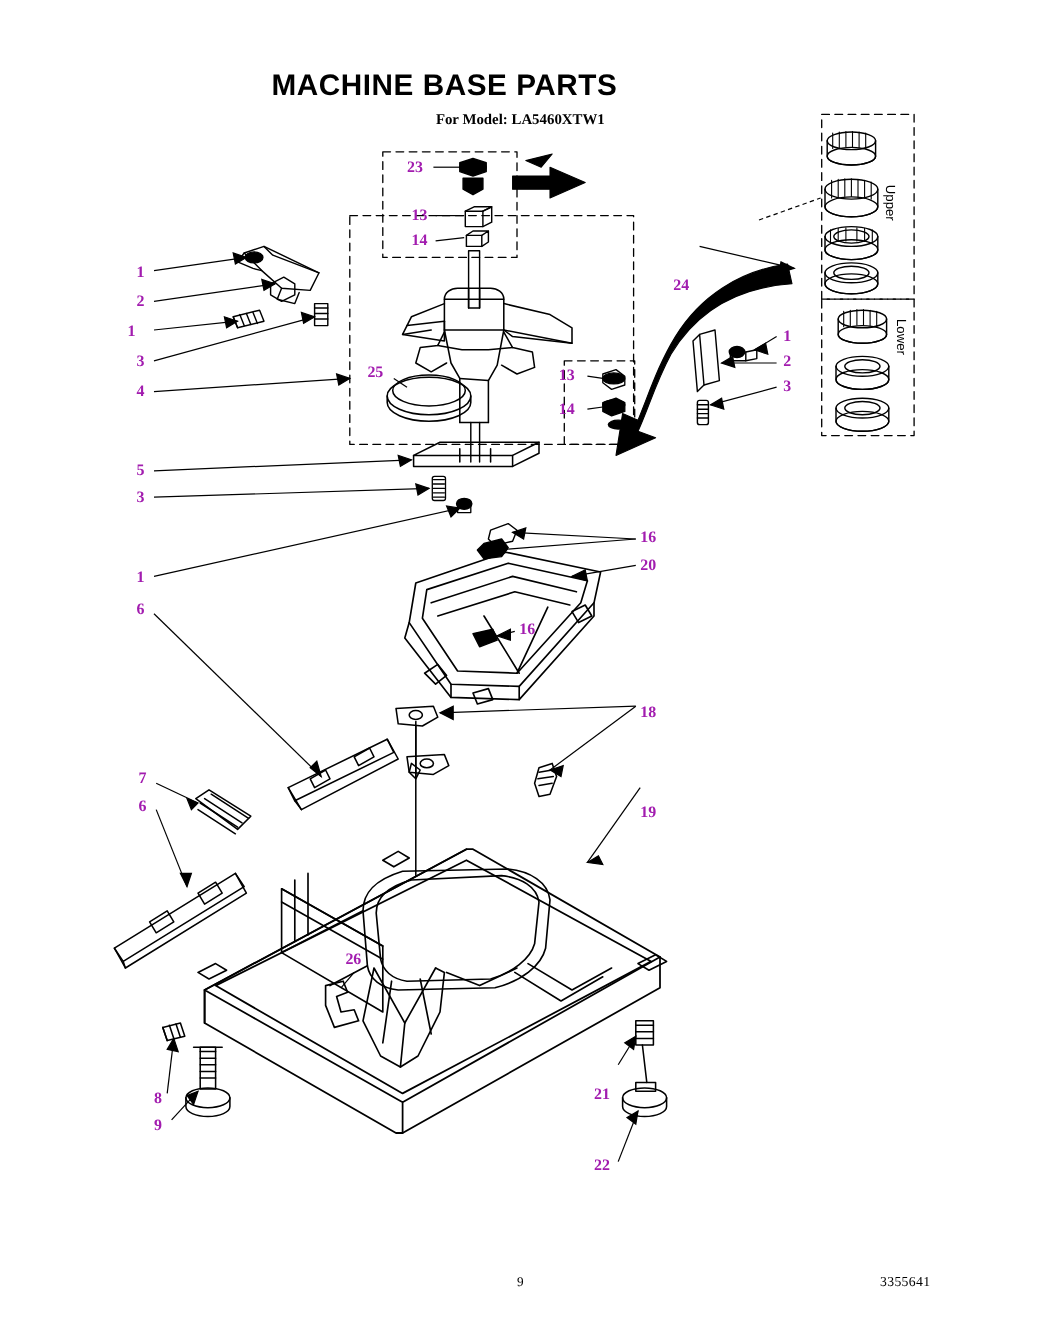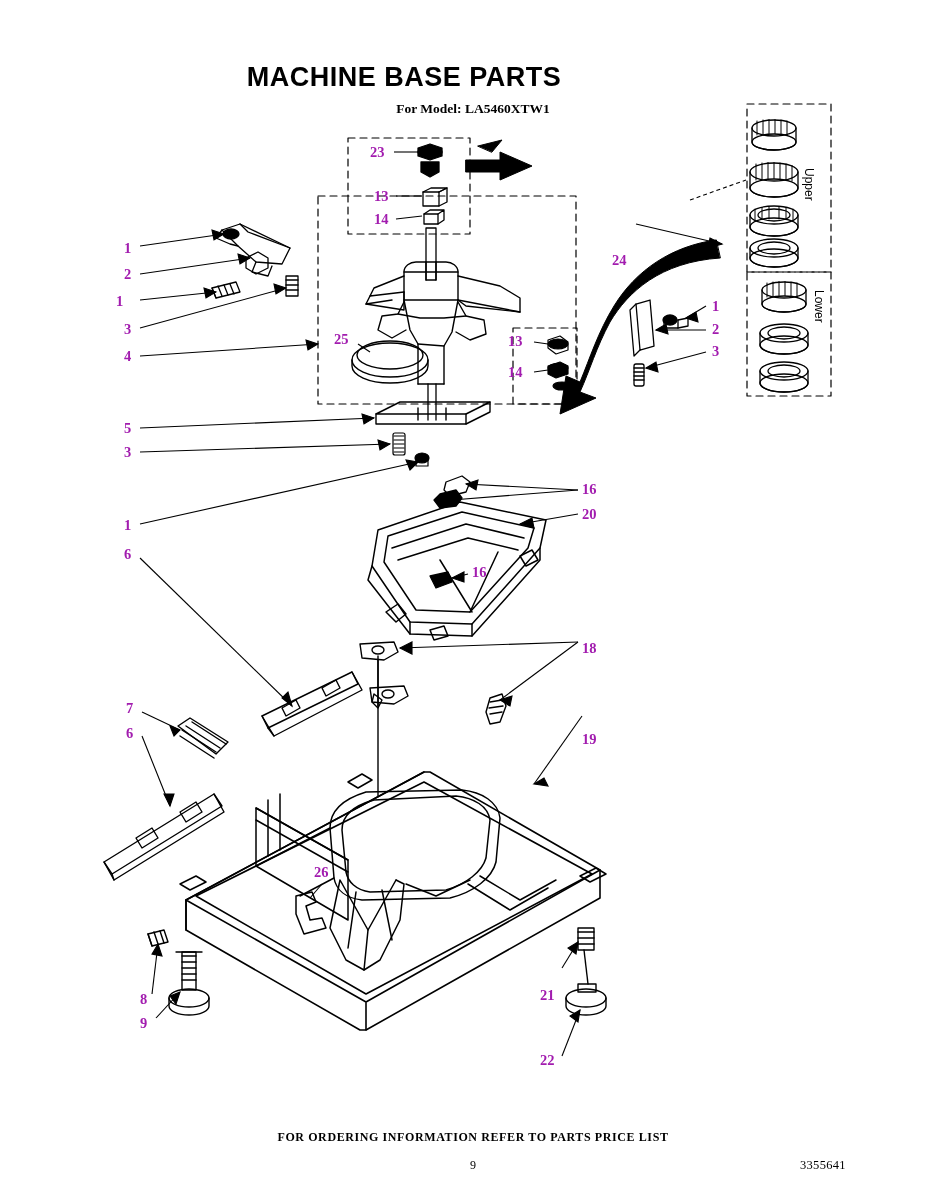--- a/index.html
+++ b/index.html
@@ -461,17 +461,16 @@
 
   <div class="callout" style="left:140px; top:991px;">8</div>
   <div class="callout" style="left:140px; top:1015px;">9</div>
 
   <div class="callout" style="left:540px; top:963px;margin-top:24px;">21</div>
   <div class="callout" style="left:540px; top:1052px;">22</div>
 
   <div class="vlabel" style="left:816px; top:168px;">Upper</div>
   <div class="vlabel" style="left:826px; top:290px;">Lower</div>
 
-  <div class="footer-note">FOR ORDERING INFORMATION REFER TO PARTS PRICE LIST</div>
   <div class="page-number">9</div>
   <div class="doc-number">3355641</div>
 
 </div>
 
 </body></html>

